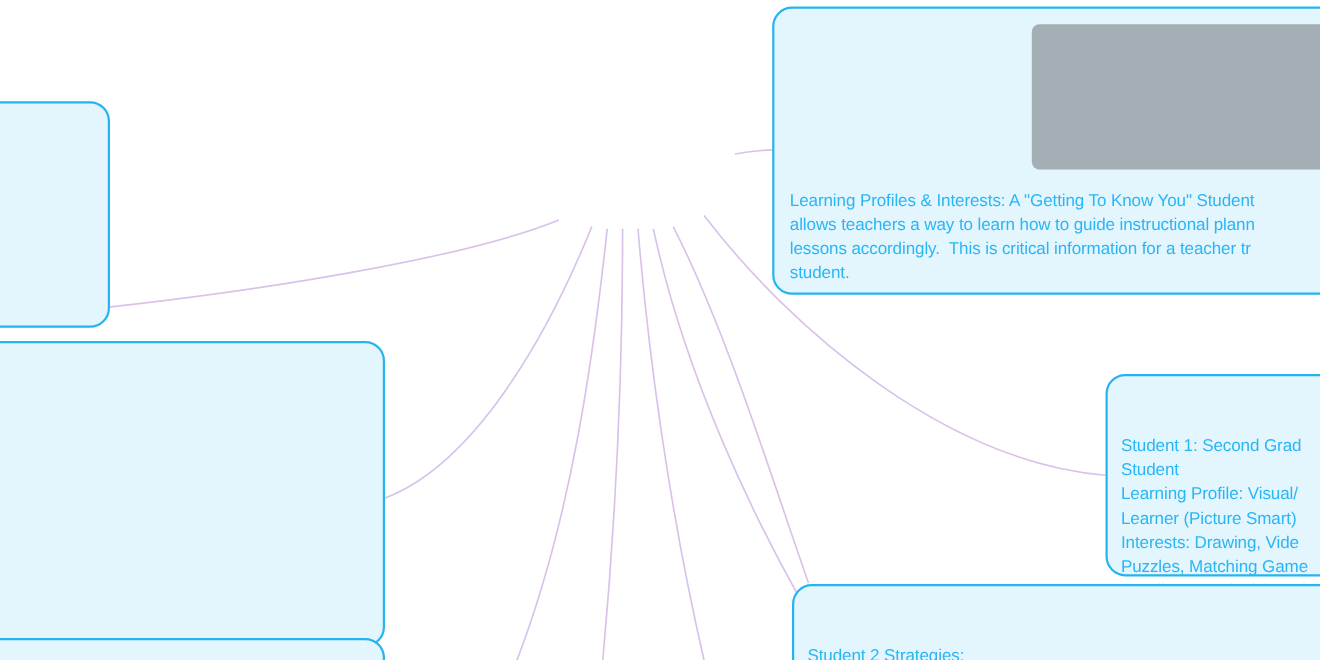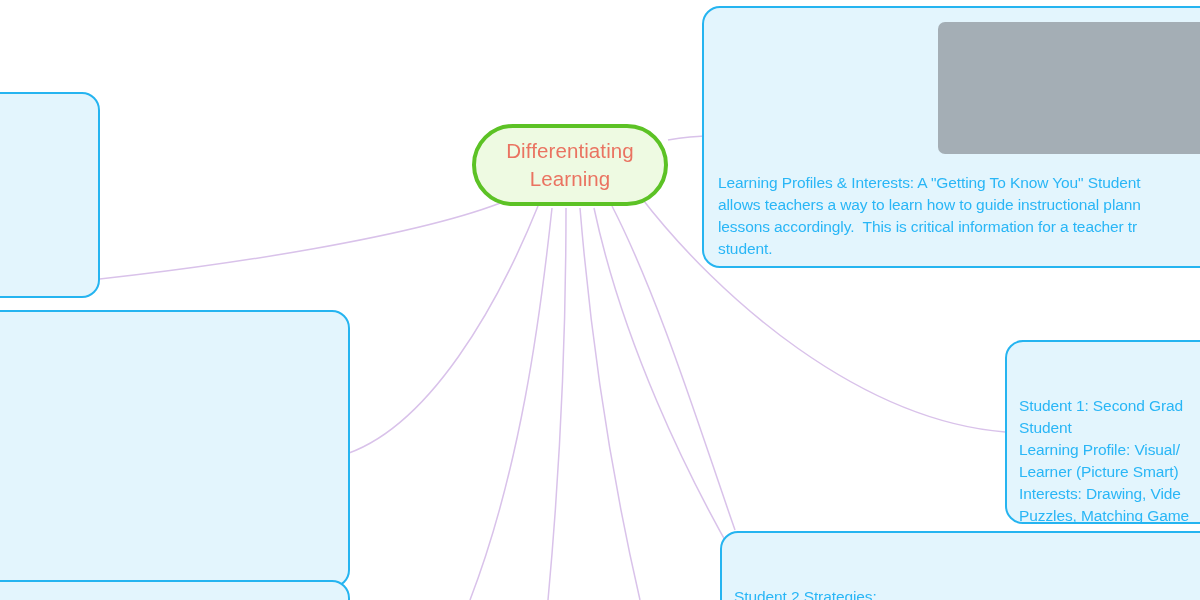--- a/index.html
+++ b/index.html
@@ -138,24 +138,20 @@
       <path d="M538,206 C 500,300 430,430 340,456"></path>
       <path d="M552,208 C 540,320 520,470 470,600"></path>
       <path d="M566,208 C 566,330 560,470 548,600"></path>
       <path d="M580,208 C 590,330 610,470 640,600"></path>
       <path d="M594,208 C 620,330 680,470 760,600"></path>
       <path d="M612,206 C 660,300 700,430 735,530"></path>
       <path d="M640,196 C 720,300 860,420 1005,432"></path>
     </g>
   </svg>
 
-  <div id="root-node">
-    <span>Differentiating
-Learning</span>
-  </div>
 
   <div class="node" id="node-profile-left">
     <span class="node-text">ord
 
 oks, Playing
 zles, Loves
 
 tive),
 ion</span>
   </div>

